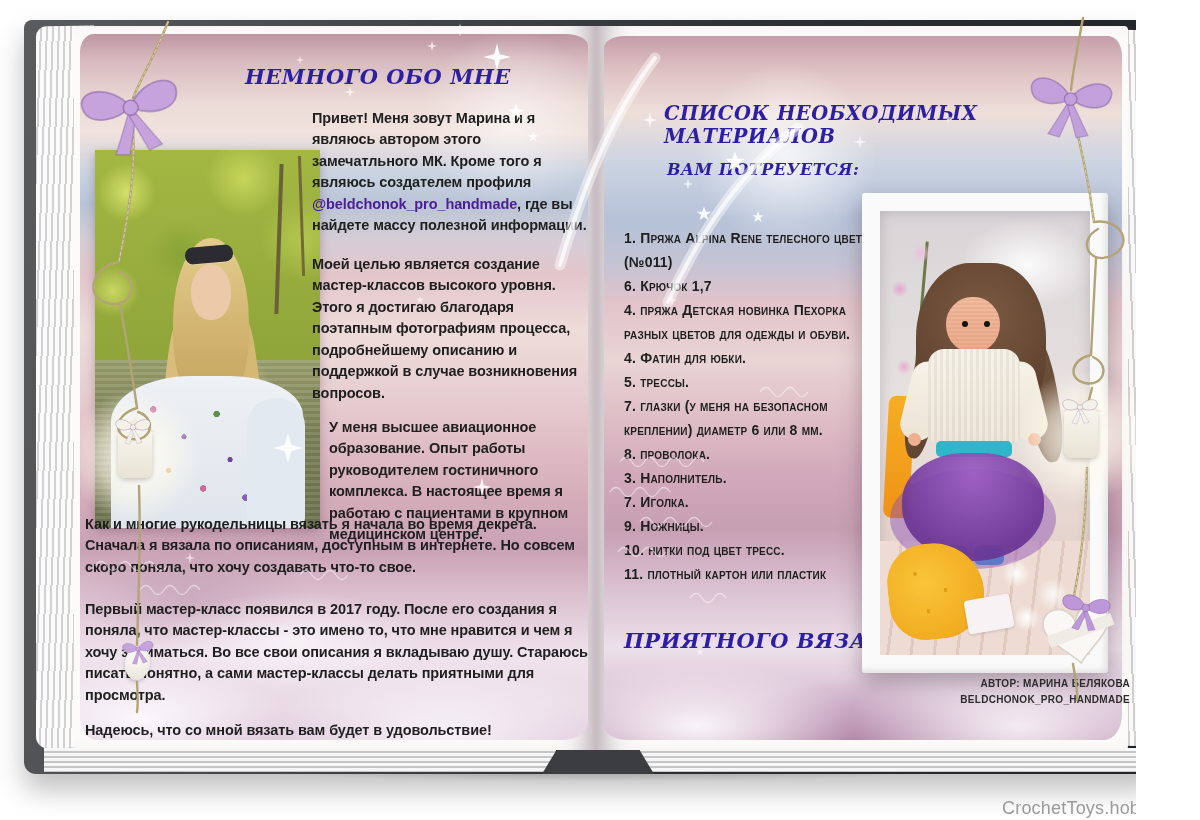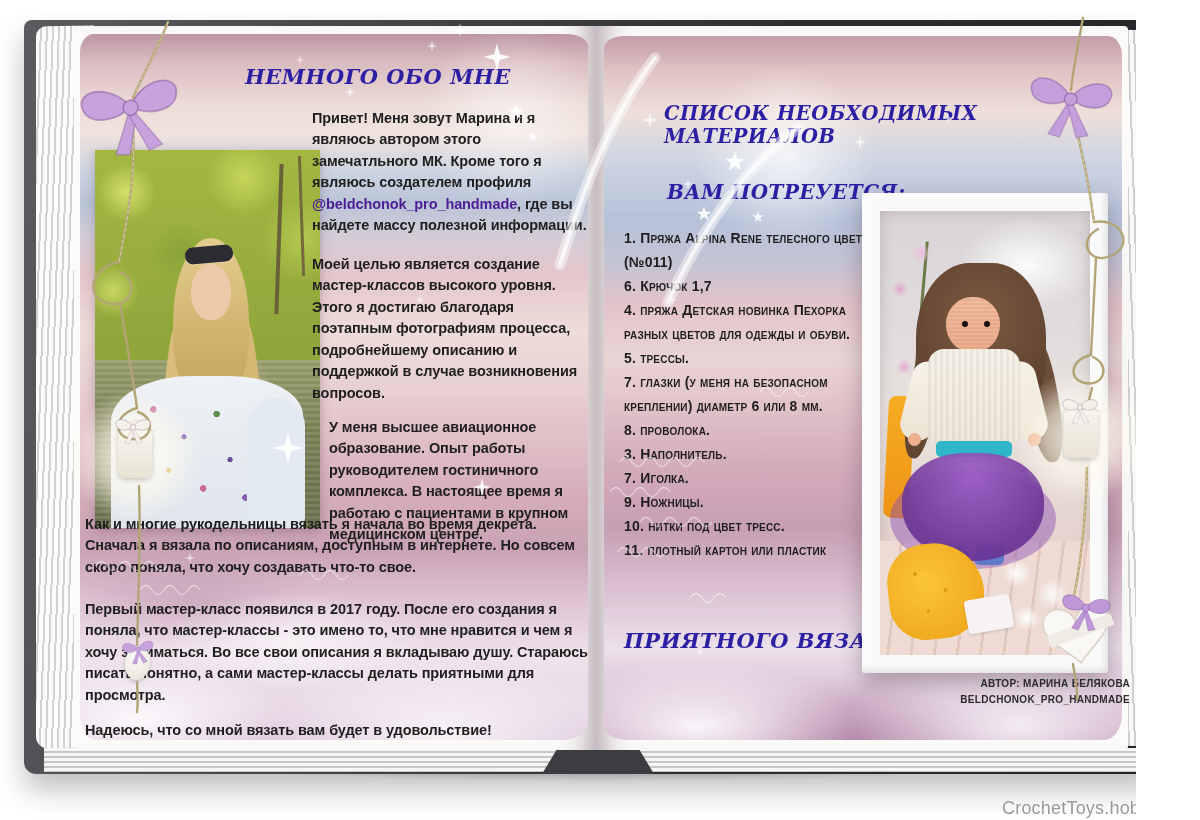--- a/index.html
+++ b/index.html
@@ -230,26 +230,27 @@
   <div class="abs body-text" style="left:329px; top:417px; width:285px;">У меня высшее авиационное образование. Опыт работы руководителем гостиничного комплекса. В настоящее время я работаю с пациентами в крупном медицинском центре.</div>
   <div class="abs body-text" style="left:85px; top:514px; width:512px;">Как и многие рукодельницы вязать я начала во время декрета. Сначала я вязала по описаниям, доступным в интернете. Но совсем скоро поняла, что хочу создавать что-то свое.</div>
   <div class="abs body-text" style="left:85px; top:599px; width:514px;">Первый мастер-класс появился в 2017 году. После его создания я поняла, что мастер-классы - это имено то, что мне нравится и чем я хочу заниматься. Во все свои описания я вкладываю душу. Стараюсь писать понятно, а сами мастер-классы делать приятными для просмотра.</div>
   <div class="abs body-text" style="left:85px; top:720px; width:490px;">Надеюсь, что со мной вязать вам будет в удовольствие!</div>
 
   <div class="abs page right">
     <div class="wash r"></div>
   </div>
 
   <div class="abs script-head" style="left:664px; top:102px; font-size:19.5px;">СПИСОК НЕОБХОДИМЫХ МАТЕРИАЛОВ</div>
-  <div class="abs script-head" style="left:667px; top:180px; font-size:20px;">ВАМ ПОТРЕУЕТСЯ:</div>
+  <div class="abs script-head" style="left:667px; top:160px; font-size:16px;">ВАМ ПОТРЕУЕТСЯ:</div>
 
   <div class="abs materials" style="left:624px; top:226px; width:252px;">
       <div>1. Пряжа Alpina Rene телесного цвета (№011)</div>
       <div>6. Крючок 1,7</div>
       <div>4. пряжа Детская новинка Пехорка разных цветов для одежды и обуви.</div>
+      <div>4. Фатин для юбки.</div>
       <div>5. трессы.</div>
       <div>7. глазки (у меня на безопасном креплении) диаметр 6 или 8 мм.</div>
       <div>8. проволока.</div>
       <div>3. Наполнитель.</div>
       <div>7. Иголка.</div>
       <div>9. Ножницы.</div>
       <div>10. нитки под цвет тресс.</div>
       <div>11. плотный картон или пластик</div>
     </div>
 

